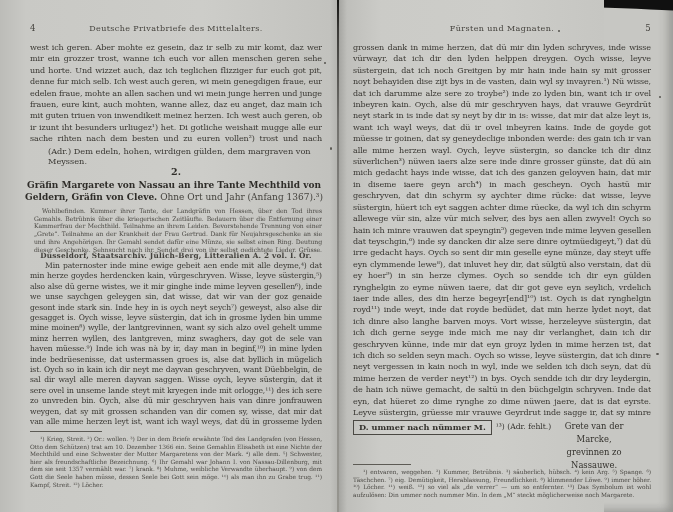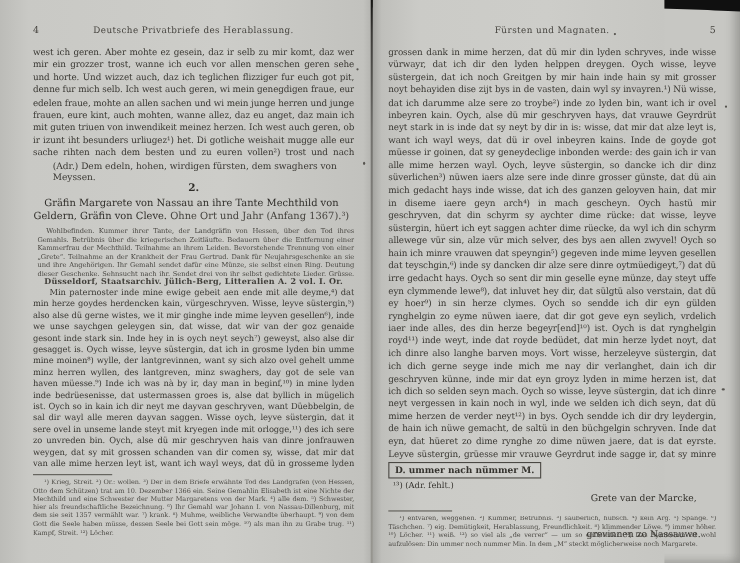--- a/index.html
+++ b/index.html
@@ -33,63 +33,63 @@
   .runhead .edge.r{text-align:right;}
   .runhead .runtitle{flex:1;text-align:center;}
   .body-text{
     font-size:8px;line-height:11.4px;letter-spacing:-0.1px;
     text-align:justify;color:#393732;overflow:hidden;
   }
   .indent{text-indent:15px;}
   .address{font-size:8.2px;color:#393732;}
   .section-number{text-align:center;font-weight:bold;font-size:9.5px;color:#2f2d29;}
   .heading{text-align:center;font-size:9px;line-height:11.6px;color:#2f2d29;}
-  .heading-main{font-weight:normal;}
+  .heading-main{font-weight:bold;}
   .heading-date{font-weight:normal;color:#45433e;}
   .summary{
     font-size:6.1px;line-height:7.7px;letter-spacing:-0.05px;
     text-align:justify;text-indent:8px;color:#4b4944;overflow:hidden;
   }
   .archive{text-align:center;font-size:7.3px;letter-spacing:.2px;color:#413f3a;}
   .fn-rule{border-top:1px solid #5d5b55;height:0;}
   .footnotes{
     font-size:5.9px;line-height:7.6px;letter-spacing:-0.05px;
     text-align:justify;text-indent:10px;color:#4b4944;overflow:hidden;
   }
   .closing{display:flex;align-items:flex-start;font-size:8.2px;color:#34322d;}
   .datum-box{
     display:inline-block;border:1px solid #4a4843;padding:1px 5px 2px 5px;
     font-weight:bold;font-size:8.2px;white-space:nowrap;background:rgba(255,255,255,.06);
   }
   .datum-note{margin-left:4px;white-space:nowrap;font-size:7.6px;padding-top:2px;text-align:right;}
-  .signature{margin-left:auto;margin-right:14px;display:flex;flex-direction:column;text-align:center;font-size:8.4px;line-height:13px;gap:20px;}
+  .signature{margin-left:auto;margin-right:14px;display:flex;flex-direction:column;text-align:center;font-size:8.4px;line-height:13px;}
   .speck{position:absolute;background:#55534e;border-radius:50%;}
 </style>
 </head>
 <body>
 
 <div class="scan">
 
   <svg class="top-edge" width="673" height="20" viewBox="0 0 673 20" aria-hidden="true">
     <path d="M180,0 C245,2 315,5 358,8 C376,13 398,16 420,12 C450,7 515,5.5 560,6.5 C605,7.5 645,9 673,10.5 L673,0 Z" fill="#101010"></path>
   </svg>
 
   <div class="gutter"></div>
 
   <section class="page left">
 
     <div class="runhead" style="top:23px;left:30px;width:292px;">
       <span class="edge">4</span>
-      <span class="runtitle">Deutsche Privatbriefe des Herablassung.</span>
+      <span class="runtitle">Deutsche Privatbriefe des Mittelalters.</span>
       <span class="edge r"></span>
     </div>
 
     <p class="body-text" style="top:42px;left:30px;width:292px;height:102px;">west ich geren. Aber mohte ez gesein, daz ir selb zu mir komt, daz wer mir ein grozzer trost, wanne ich euch vor allen menschen geren sehe und horte. Und wizzet auch, daz ich teglichen flizziger fur euch got pit, denne fur mich selb. Ich west auch geren, wi mein genegdigen fraue, eur edelen fraue, mohte an allen sachen und wi mein junge herren und junge frauen, eure kint, auch mohten, wanne allez, daz eu anget, daz main ich mit guten triuen von inwendikeit meinez herzen. Ich west auch geren, ob ir izunt iht besunders urliugez¹) het. Di gotliche weishait mugge alle eur sache rihten nach dem besten und zu euren vollen²) trost und nach euren eren, alz ir dez wol wirdik seit!</p>
 
-    <p class="address" style="top:146px;left:48px;width:276px;">(Adr.)  Dem edeln, hohen, wirdigen fürsten, dem swaghers von Meyssen.</p>
+    <p class="address" style="top:146px;left:48px;width:276px;">(Adr.)  Dem edeln, hohen, wirdigen gülden, dem margraven von Meyssen.</p>
 
     <p class="section-number" style="top:166px;left:30px;width:292px;">2.</p>
 
     <p class="heading" style="top:180px;left:22px;width:304px;"><span class="heading-main">Gräfin Margarete von Nassau an ihre Tante Mechthild von Geldern, Gräfin von Cleve.</span>
       <span class="heading-date">Ohne Ort und Jahr (Anfang 1367).³)</span></p>
 
     <p class="summary" style="top:207px;left:34px;width:288px;height:45px;">Wohlbefinden. Kummer ihrer Tante, der Landgräfin von Hessen, über den Tod ihres Gemahls. Betrübnis über die kriegerischen Zeitläufte. Bedauern über die Entfernung einer Kammerfrau der Mechthild. Teilnahme an ihrem Leiden. Bevorstehende Trennung von einer „Grete“. Teilnahme an der Krankheit der Frau Gertrud. Dank für Neujahrsgeschenke an sie und ihre Angehörigen. Ihr Gemahl sendet dafür eine Münze, sie selbst einen Ring. Deutung dieser Geschenke. Sehnsucht nach ihr. Sendet drei von ihr selbst gedichtete Lieder. Grüsse. Dank ihrer Frauen für Gürtel.</p>
 
     <p class="archive" style="top:251px;left:30px;width:292px;font-weight:bold;">Düsseldorf, Staatsarchiv.  Jülich-Berg, Litteralien A. 2 vol. I.  Or.</p>
 
@@ -103,21 +103,21 @@
   <section class="page right">
 
     <div class="runhead" style="top:23px;left:14px;width:298px;">
       <span class="edge"></span>
       <span class="runtitle">Fürsten und Magnaten.</span>
       <span class="edge r">5</span>
     </div>
 
     <p class="body-text" style="top:42px;left:14px;width:298px;height:376px;">grossen dank in mime herzen, dat dü mir din lyden schryves, inde wisse vürwayr, dat ich dir den lyden helppen dreygen. Oych wisse, leyve süstergein, dat ich noch Greitgen by mir hain inde hain sy mit grosser noyt behayiden dise zijt bys in de vasten, dain wyl sy invayren.¹) Nü wisse, dat ich darumme alze sere zo troybe²) inde zo lyden bin, want ich ir ovel inbeyren kain. Oych, alse dü mir geschryven hays, dat vrauwe Geyrdrüt neyt stark in is inde dat sy neyt by dir in is: wisse, dat mir dat alze leyt is, want ich wayl weys, dat dü ir ovel inbeyren kains. Inde de goyde got müesse ir goinen, dat sy geneydeclige inbonden werde: des gain ich ir van alle mime herzen wayl. Oych, leyve süstergin, so dancke ich dir dinz süverlichen³) nüwen iaers alze sere inde dinre grosser günste, dat dü ain mich gedacht hays inde wisse, dat ich des ganzen geloyven hain, dat mir in diseme iaere geyn arch⁴) in mach gescheyn. Oych hastü mir geschryven, dat din schyrm sy aychter dime rücke: dat wisse, leyve süstergin, hüert ich eyt saggen achter dime rüecke, da wyl ich din schyrm allewege vür sin, alze vür mich selver, des bys aen allen zwyvel! Oych so hain ich minre vrauwen dat speyngin⁵) gegeven inde mime leyven gesellen dat teyschgin,⁶) inde sy dancken dir alze sere dinre oytmüedigeyt,⁷) dat dü irre gedacht hays. Oych so sent dir min geselle eyne münze, day steyt uffe eyn clymmende lewe⁸), dat inluvet hey dir, dat sülgtü also verstain, dat dü ey hoer⁹) in sin herze clymes. Oych so sendde ich dir eyn gülden rynghelgin zo eyme nüwen iaere, dat dir got geve eyn seylich, vrdelich iaer inde alles, des din herze begeyr[end]¹⁰) ist. Oych is dat rynghelgin royd¹¹) inde weyt, inde dat royde bedüdet, dat min herze lydet noyt, dat ich dinre also langhe barven moys. Vort wisse, herzeleyve süstergin, dat ich dich gerne seyge inde mich me nay dir verlanghet, dain ich dir geschryven künne, inde mir dat eyn groyz lyden in mime herzen ist, dat ich dich so selden seyn mach. Oych so wisse, leyve süstergin, dat ich dinre neyt vergessen in kain noch in wyl, inde we selden ich dich seyn, dat dü mime herzen de verder neyt¹²) in bys. Oych sendde ich dir dry leydergin, de hain ich nüwe gemacht, de saltü in den büchgelgin schryven. Inde dat eyn, dat hüeret zo dime rynghe zo dime nüwen jaere, dat is dat eyrste. Leyve süstergin, grüesse mir vrauwe Geyrdrut inde sagge ir, dat sy minre neyt in vergesse, sint min trüwe ain ir neyt wenden in sal. Inde got de bewar dich ummer me inde got dorch sine güede dir lip, sele und ere behüede! Leyve süstergin, din zway herzevrauwen inbeyden dir ir paternoster inde dancken dir alze vlisselichen sere dinre gürdel, der dü in gesant has, inde dinre grosser oytmüedigeyt inde goinste, dat dü irre gedacht haes.</p>
 
-    <div class="closing" style="top:420px;left:14px;width:298px;flex-direction:column;">
+    <div class="closing" style="top:420px;left:14px;width:298px;">
       <span class="datum-box">D. ummer nach nümmer M.</span>
       <span class="datum-note">¹³) (Adr. fehlt.)</span>
       <span class="signature">
         <span>Grete van der Marcke,</span>
         <span>grevinnen zo Nassauwe.</span>
       </span>
     </div>
 
     <div class="fn-rule" style="top:464px;left:14px;width:58px;"></div>
 

